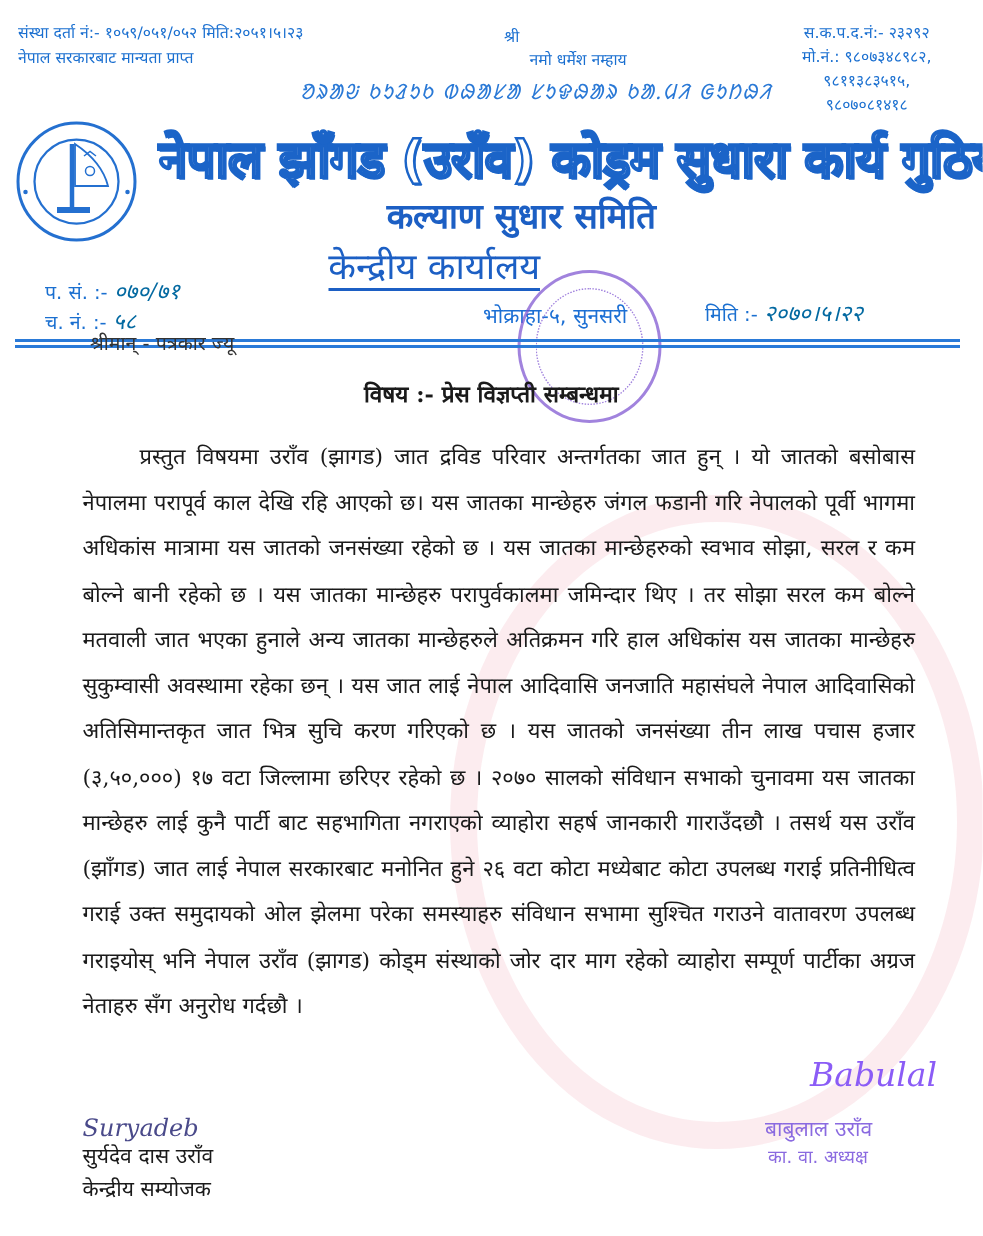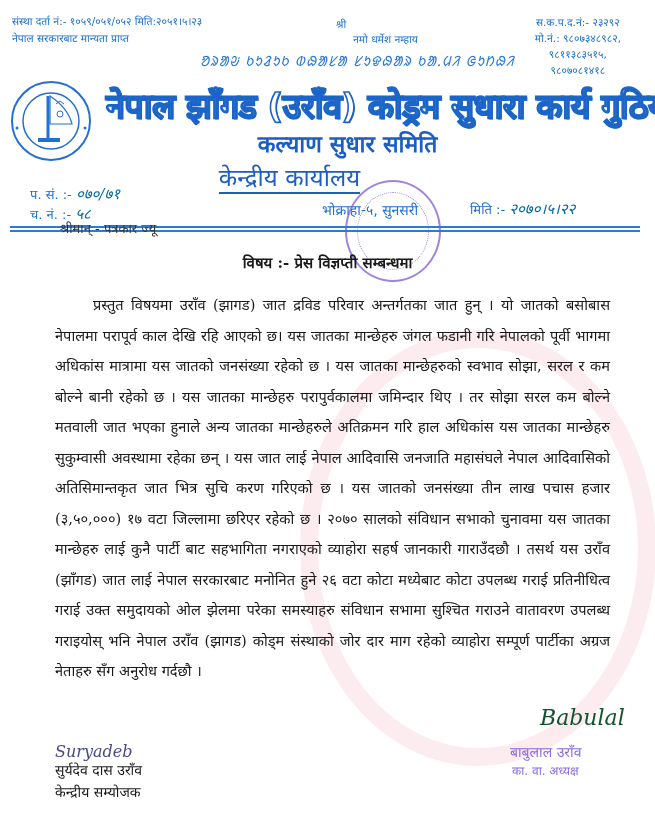--- a/index.html
+++ b/index.html
@@ -39,21 +39,21 @@
   .subject { left:0; width:655px; text-align:center; top:252px; font-family:"DejaVu Serif", serif;
              font-size:15px; font-weight:bold; }
   .body-text { left:55px; top:290px; width:555px; font-family:"DejaVu Serif", serif;
                font-size:14.6px; line-height:30.5px; text-align:justify; white-space:normal; color:#1a1a1a; }
   .body-text p { margin:0; text-indent:38px; }
   .sign-scribble { left:55px; top:742px; font-family:"DejaVu Serif", serif; font-style:italic; font-size:16px; color:#4a4a8a; }
   .signer-name { left:55px; top:760px; font-family:"DejaVu Serif", serif; font-size:14px; }
   .signer-role { left:55px; top:782px; font-family:"DejaVu Serif", serif; font-size:14px; }
   .stamp2-name { left:510px; top:742px; font-size:14px; color:#8a6ae0; }
   .stamp2-role { left:512px; top:762px; font-size:12px; color:#8a6ae0; }
-  .sig2 { left:540px; top:705px; font-family:"DejaVu Serif", serif; font-style:italic; font-size:22px; color:#14532d; }
+  .sig2 { left:540px; top:705px; font-family:"DejaVu Serif", serif; font-style:italic; font-size:22px; color:#8b5cf6; }
 </style>
 </head>
 <body>
 
 <div class="abs watermark"></div>
 
 <div class="abs small blue hdr-left1">संस्था दर्ता नं:- १०५९/०५१/०५२ मिति:२०५१।५।२३</div>
 <div class="abs small blue hdr-left2">नेपाल सरकारबाट मान्यता प्राप्त</div>
 <div class="abs small blue hdr-center1">श्री</div>
 <div class="abs small blue hdr-center2">नमो धर्मेश नम्हाय</div>

